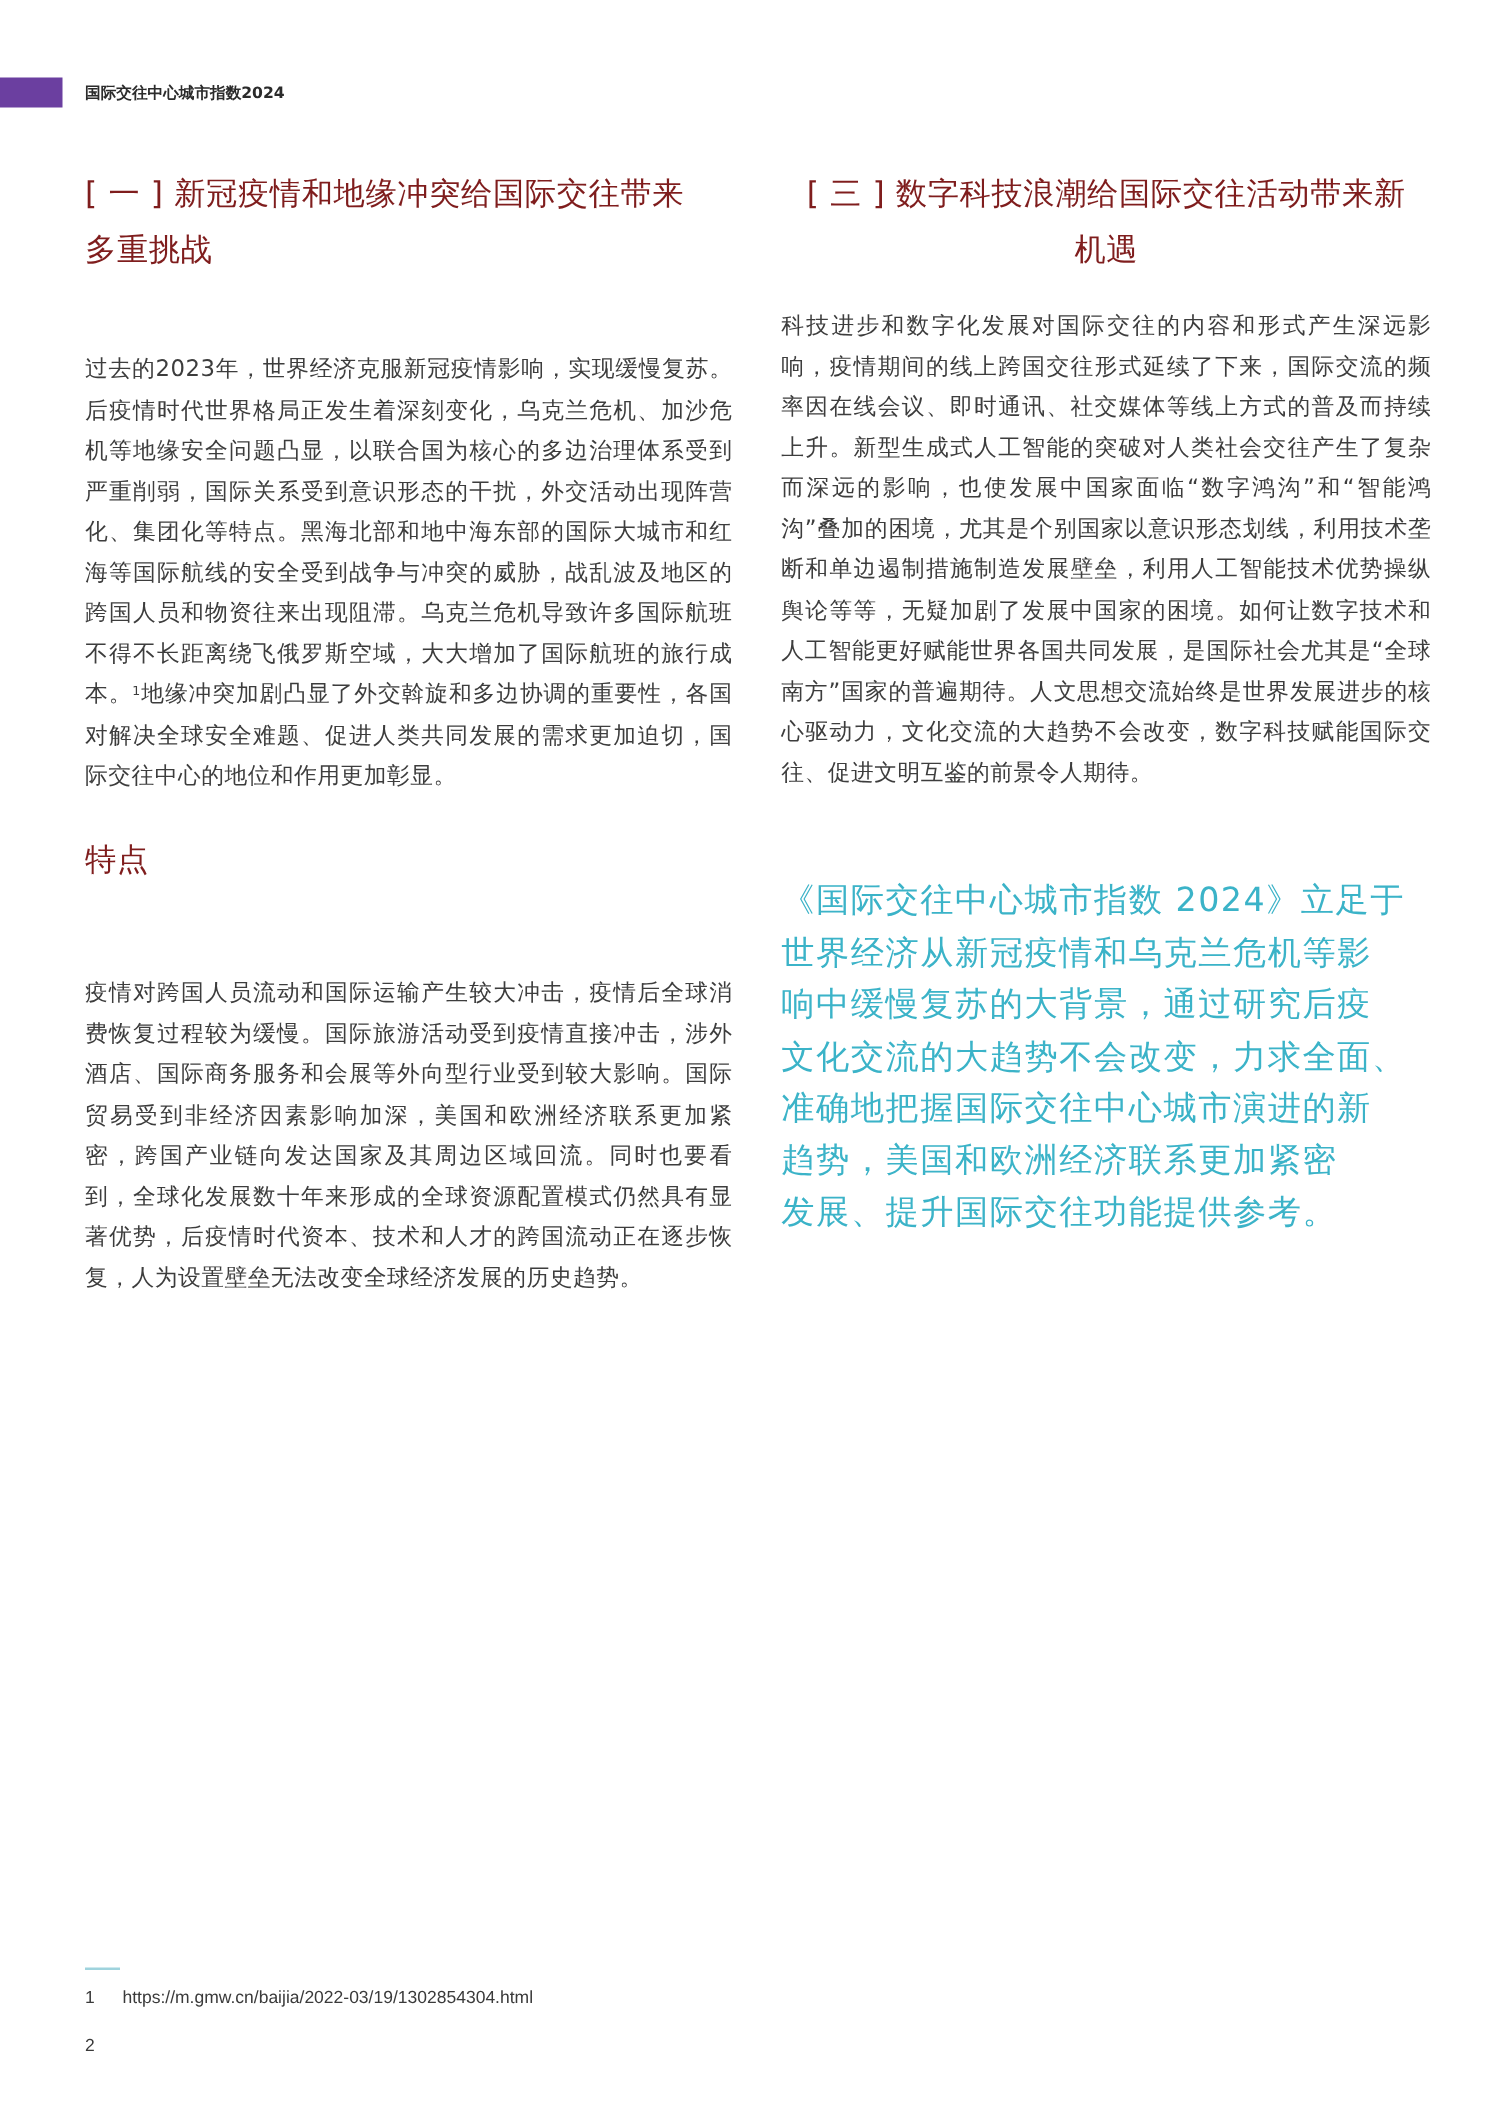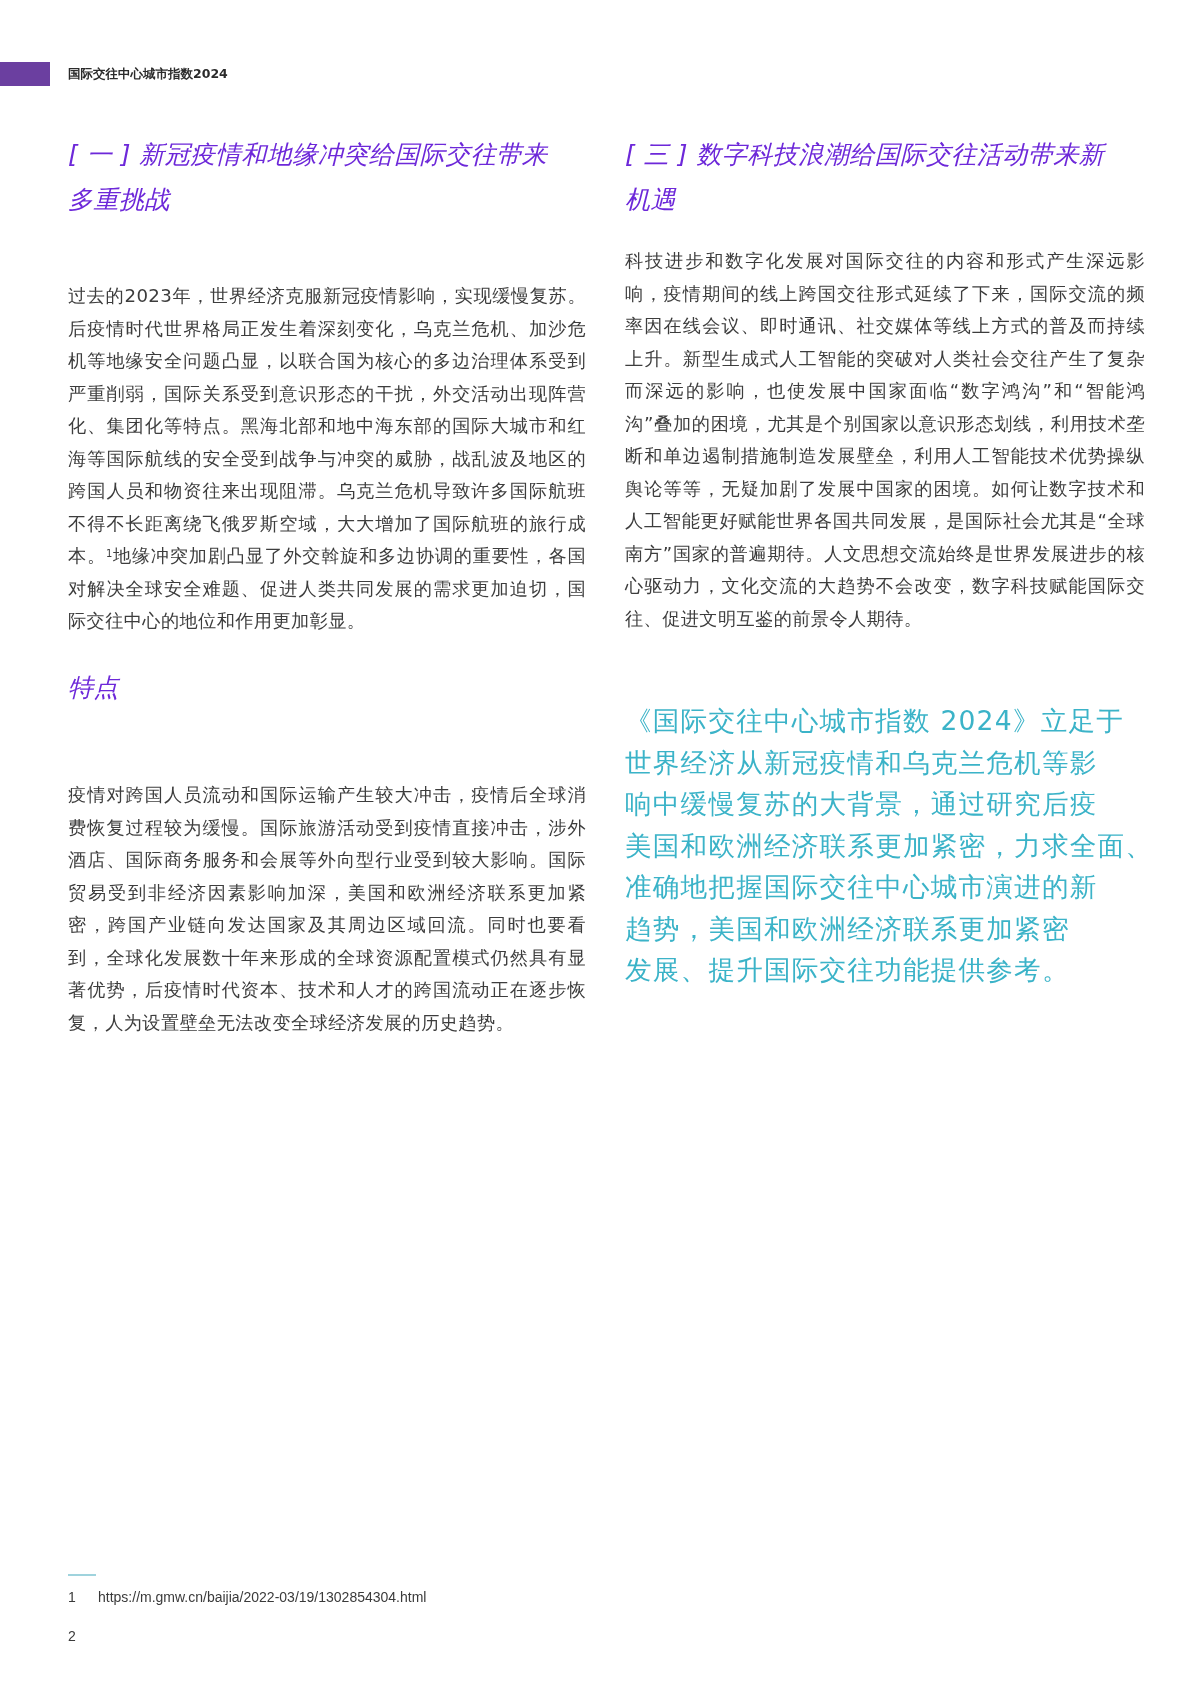--- a/index.html
+++ b/index.html
@@ -6,21 +6,21 @@
   body {
     width:1200px; height:1698px; position:relative; background:#ffffff; overflow:hidden;
     font-family:"DejaVu Sans", "Liberation Sans", sans-serif; color:#3a3a3a;
   }
   .header-bar { position:absolute; left:0; top:62px; width:50px; height:24px; background:var(--brand, #6b3fa0); }
   .header-title { position:absolute; left:68px; top:66px; font-size:12.5px; font-weight:bold; color:#2b2b2b; letter-spacing:0; white-space:nowrap; }
   .col { position:absolute; }
   .col-left { left:68px; width:518px; }
   .col-right { left:625px; width:520px; }
   .heading {
-    font-size:25px; line-height:45px; color:#6d28d9; margin:0; font-weight:normal; letter-spacing:0.5px;font-style:italic;
+    font-size:25px; line-height:45px; color:#7f1d1d; margin:0; font-weight:normal; letter-spacing:0.5px;
   }
   .body-text {
     font-size:18.2px; line-height:32.5px; color:#3d3d3d; margin:0; text-align:justify; text-align-last:left;
     letter-spacing:0.4px;
   }
   .fn-ref { font-size:10px; vertical-align:top; position:relative; top:-2px; }
   .pullquote {
     font-size:26.6px; line-height:41.5px; color:#3bb3c8; margin:0; letter-spacing:1.2px;
   }
   .fn-rule { position:absolute; left:68px; top:1574px; width:28px; height:2px; background:#9fd3dd; }
@@ -46,36 +46,36 @@
 
 <div class="col col-left" style="top:665px;">
   <h2 class="heading">
     <div>特点</div>
   </h2>
 </div>
 <div class="col col-left" style="top:779px;">
   <p class="body-text">疫情对跨国人员流动和国际运输产生较大冲击，疫情后全球消费恢复过程较为缓慢。国际旅游活动受到疫情直接冲击，涉外酒店、国际商务服务和会展等外向型行业受到较大影响。国际贸易受到非经济因素影响加深，美国和欧洲经济联系更加紧密，跨国产业链向发达国家及其周边区域回流。同时也要看到，全球化发展数十年来形成的全球资源配置模式仍然具有显著优势，后疫情时代资本、技术和人才的跨国流动正在逐步恢复，人为设置壁垒无法改变全球经济发展的历史趋势。</p>
 </div>
 
-<div class="col col-right" style="top:132px;">
+<div class="col col-right" style="top:132px;text-align:center;">
   <h2 class="heading">
     <div>[ 三 ] 数字科技浪潮给国际交往活动带来新</div>
     <div>机遇</div>
   </h2>
 </div>
 <div class="col col-right" style="top:245px;">
   <p class="body-text">科技进步和数字化发展对国际交往的内容和形式产生深远影响，疫情期间的线上跨国交往形式延续了下来，国际交流的频率因在线会议、即时通讯、社交媒体等线上方式的普及而持续上升。新型生成式人工智能的突破对人类社会交往产生了复杂而深远的影响，也使发展中国家面临“数字鸿沟”和“智能鸿沟”叠加的困境，尤其是个别国家以意识形态划线，利用技术垄断和单边遏制措施制造发展壁垒，利用人工智能技术优势操纵舆论等等，无疑加剧了发展中国家的困境。如何让数字技术和人工智能更好赋能世界各国共同发展，是国际社会尤其是“全球南方”国家的普遍期待。人文思想交流始终是世界发展进步的核心驱动力，文化交流的大趋势不会改变，数字科技赋能国际交往、促进文明互鉴的前景令人期待。</p>
 </div>
 
 <div class="col col-right" style="top:700px; width:560px;">
   <div class="pullquote">
     <div>《国际交往中心城市指数 2024》立足于</div>
     <div>世界经济从新冠疫情和乌克兰危机等影</div>
     <div>响中缓慢复苏的大背景，通过研究后疫</div>
-    <div>美国和欧洲经济联系更加紧密，力求全面、</div>
+    <div>文化交流的大趋势不会改变，力求全面、</div>
     <div>准确地把握国际交往中心城市演进的新</div>
     <div>趋势，美国和欧洲经济联系更加紧密</div>
     <div>发展、提升国际交往功能提供参考。</div>
   </div>
 </div>
 
 <div class="fn-rule"></div>
 <div class="fn-line">
   <span class="fn-num">1</span><span>https://m.gmw.cn/baijia/2022-03/19/1302854304.html</span>
 </div>

